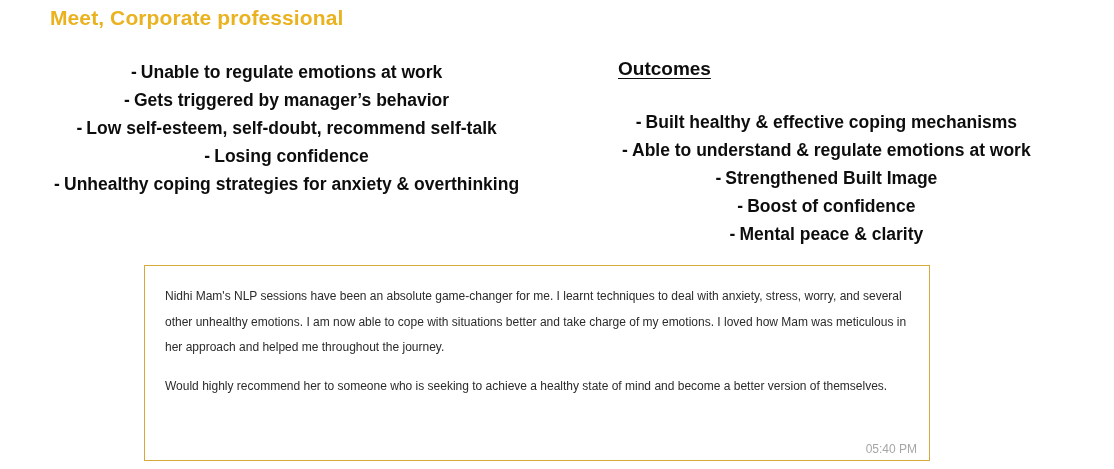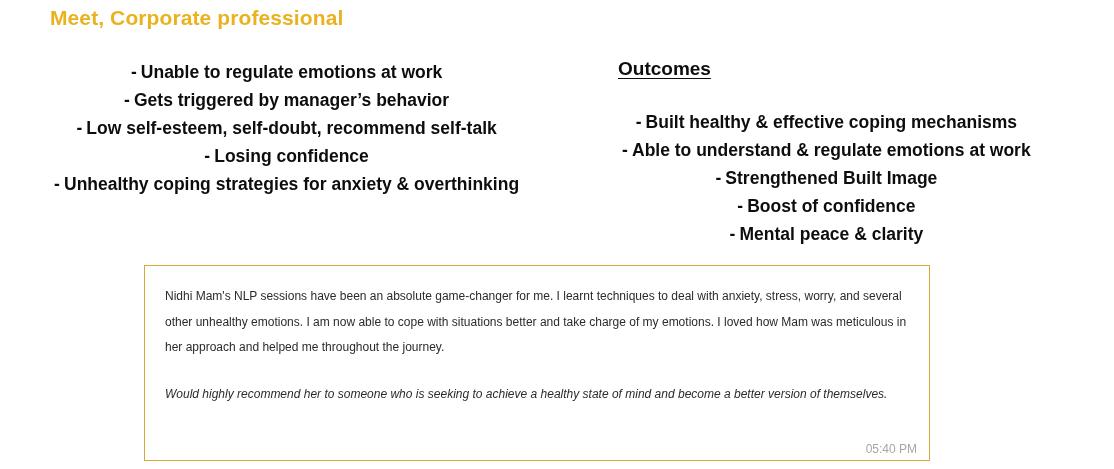--- a/index.html
+++ b/index.html
@@ -75,22 +75,21 @@
     padding: 18px 20px 0 20px;
   }
   .testimonial p {
     margin: 0;
     font-size: 12px;
     line-height: 25.5px;
     color: #2b2b2b;
     font-weight: normal;
   }
   .testimonial p.second {
-    margin-top: 21px;
-    font-style: italic;
+    margin-top: 13px;
   }
   .timestamp {
     position: absolute;
     right: 12px;
     bottom: 4px;
     font-size: 12px;
     color: #a6a6a6;
   }
 </style>
 </head>

